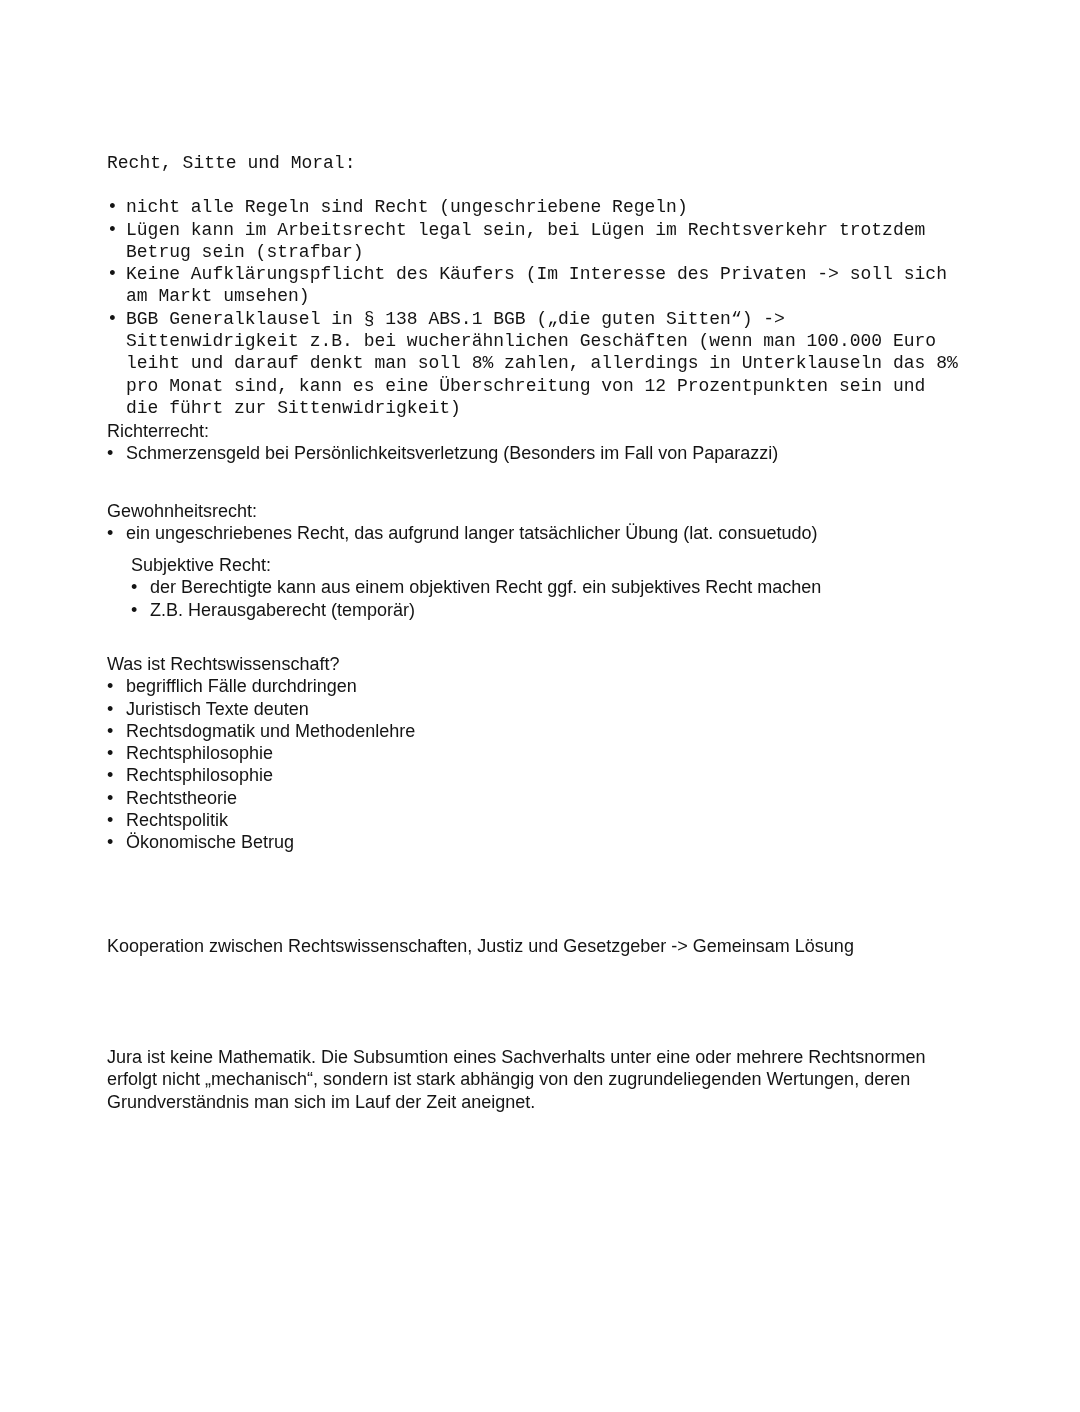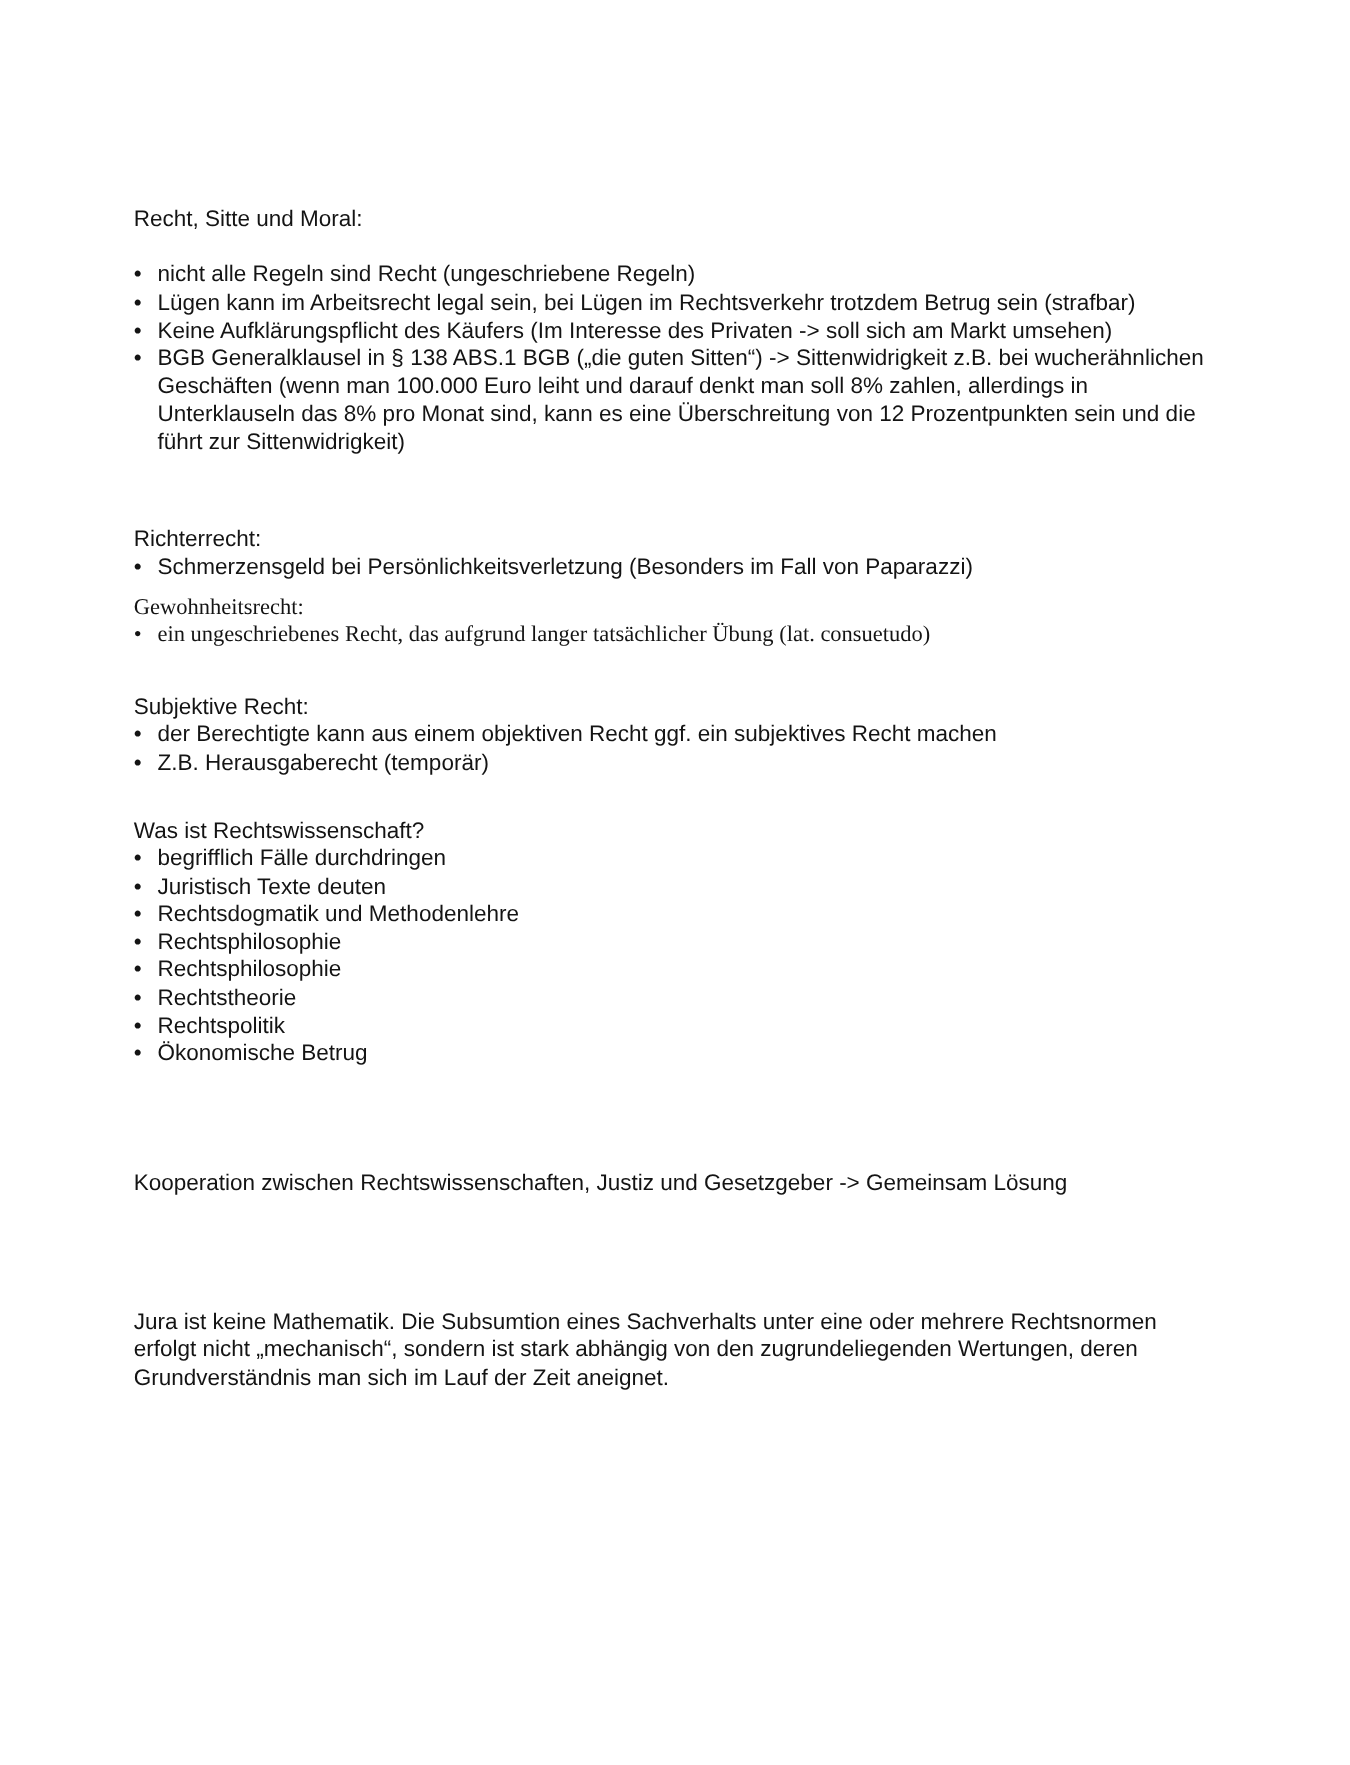--- a/index.html
+++ b/index.html
@@ -53,21 +53,21 @@
     }
     .para {
       margin: 0;
     }
   </style>
 </head>
 <body>
 
 <div class="page">
 
-  <section class="block" style="top:164px;">
+  <section class="block" style="top:152px;font-family:Liberation Mono, monospace;">
     <h2 class="heading">Recht, Sitte und Moral:</h2>
     <div style="height:22px;"></div>
     <ul class="bullets">
       <li>
         <span class="dot">•</span>
         <span>nicht alle Regeln sind Recht (ungeschriebene Regeln)</span>
       </li>
       <li>
         <span class="dot">•</span>
         <span>Lügen kann im Arbeitsrecht legal sein, bei Lügen im Rechtsverkehr trotzdem Betrug sein (strafbar)</span>
@@ -86,31 +86,31 @@
   <section class="block" style="top:420px;">
     <h2 class="heading">Richterrecht:</h2>
     <ul class="bullets">
       <li>
         <span class="dot">•</span>
         <span>Schmerzensgeld bei Persönlichkeitsverletzung (Besonders im Fall von Paparazzi)</span>
       </li>
     </ul>
   </section>
 
-  <section class="block" style="top:474px;font-family:Liberation Serif, serif;">
+  <section class="block" style="top:500px;">
     <h2 class="heading">Gewohnheitsrecht:</h2>
     <ul class="bullets">
       <li>
         <span class="dot">•</span>
         <span>ein ungeschriebenes Recht, das aufgrund langer tatsächlicher Übung (lat. consuetudo)</span>
       </li>
     </ul>
   </section>
 
-  <section class="block" style="top:554px;">
+  <section class="block" style="top:554px;margin-left:24px;">
     <h2 class="heading">Subjektive Recht:</h2>
     <ul class="bullets">
       <li>
         <span class="dot">•</span>
         <span>der Berechtigte kann aus einem objektiven Recht ggf. ein subjektives Recht machen</span>
       </li>
       <li>
         <span class="dot">•</span>
         <span>Z.B. Herausgaberecht (temporär)</span>
       </li>

